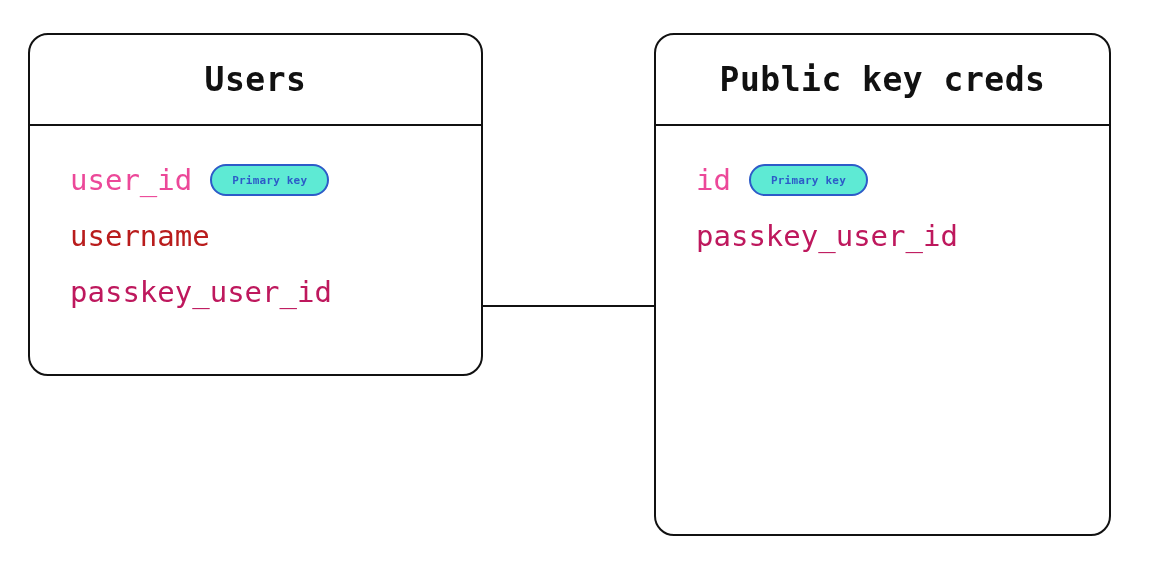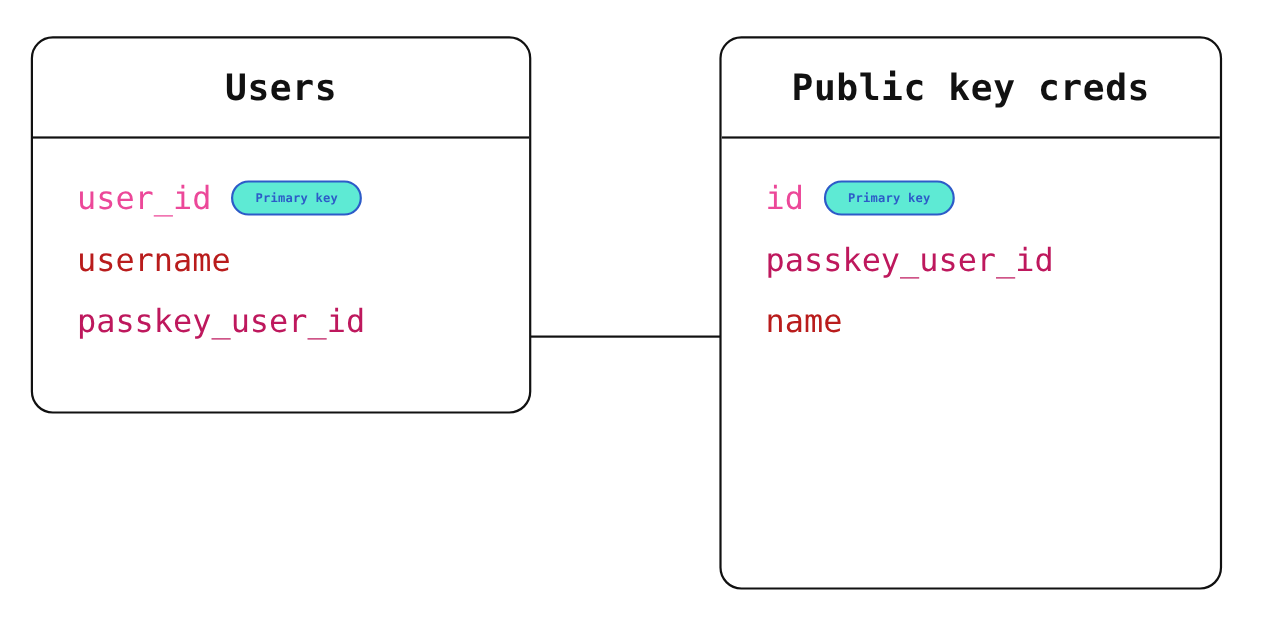--- a/index.html
+++ b/index.html
@@ -165,21 +165,18 @@
         <span class="field-name pk">id</span>
         <span class="pk-badge">Primary key</span>
       </div>
 
 
       <div class="field-row">
         <span class="field-name fk">passkey_user_id</span>
       </div>
 
 
-      <div class="field-row">
-        <span class="field-name">name</span>
-      </div>
 
 
     </div>
   </div>
 
 </div>
 
 </body></html>

